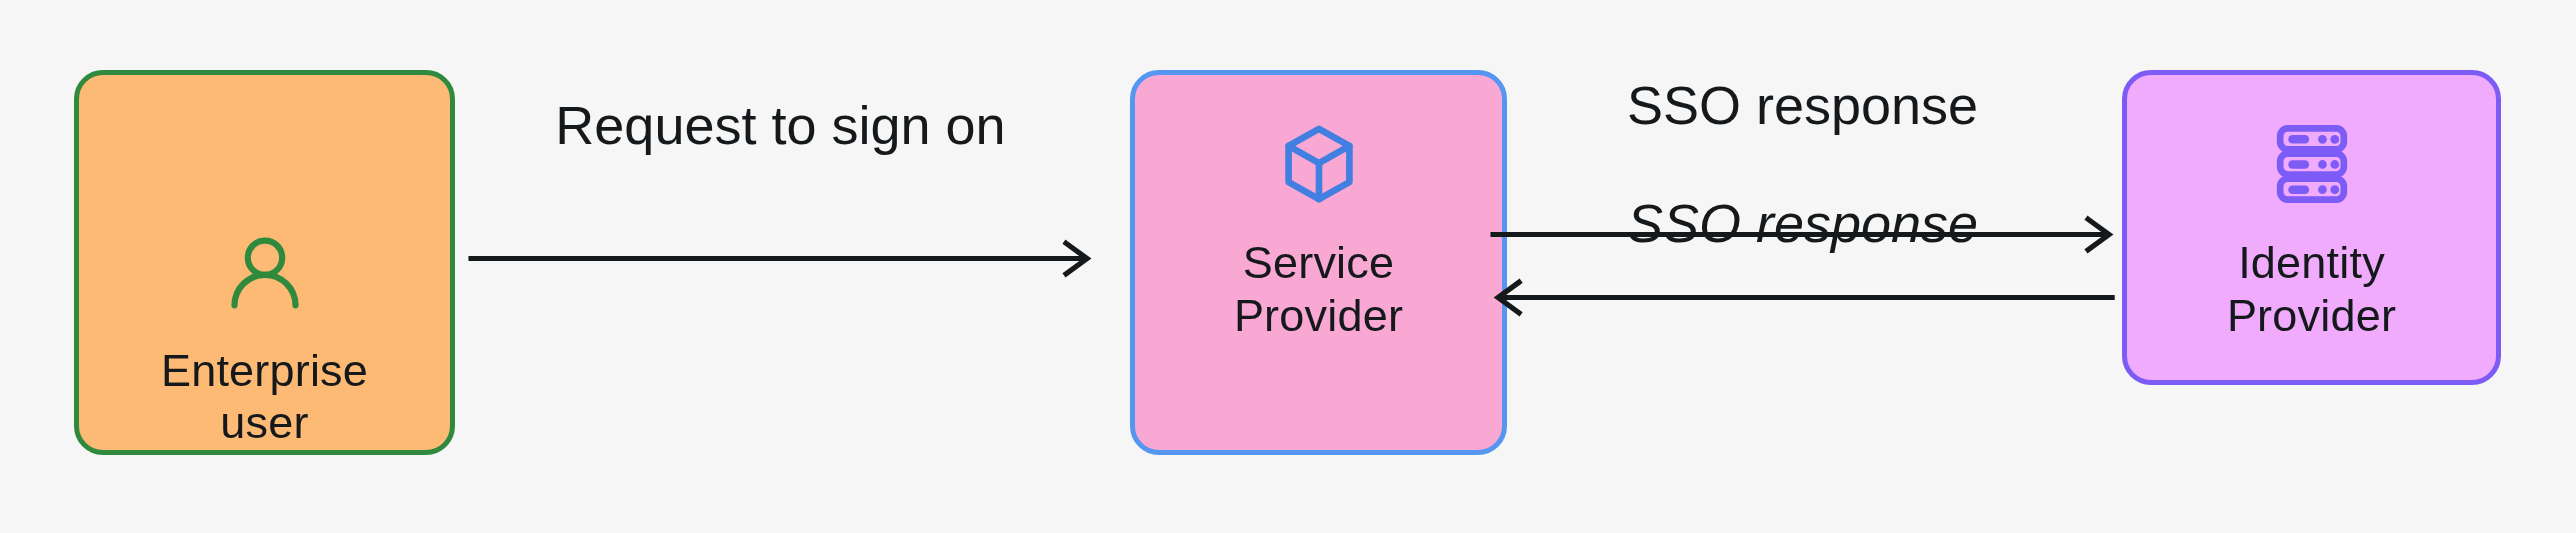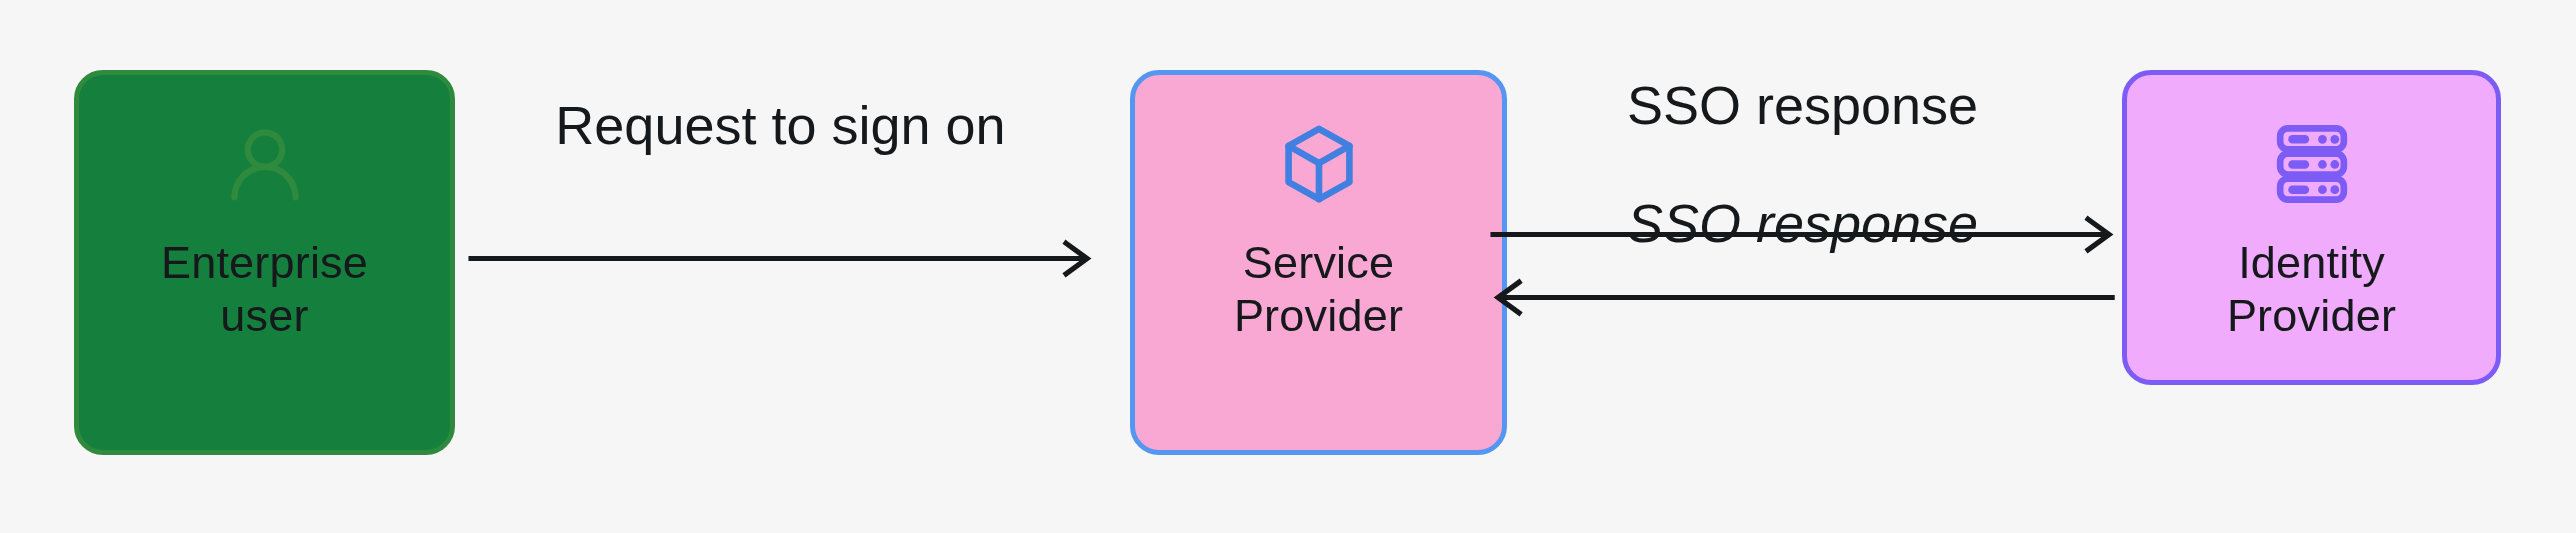--- a/index.html
+++ b/index.html
@@ -41,22 +41,23 @@
     color: #16191c;
     font-size: 45px;
     line-height: 1.17;
     letter-spacing: 0.2px;
     white-space: pre-line;
     font-weight: 400;
   }
 
   #node-enterprise-user {
     left: 74px;  top: 70px;  width: 381px;  height: 385px;
-    background: #15803d;
+    background: #fdba74;
     border-color: #2f8a3e;
+    justify-content: flex-end;
   }
   #node-enterprise-user .node-icon { margin-top: 48px; }
   #node-enterprise-user .node-label { margin-top: 32px; }
 
   #node-service-provider {
     left: 1102px; top: 70px; width: 377px; height: 385px;
     background: #f9a8d4;
     border-color: #5596f0;
     margin-left: 28px;
   }

